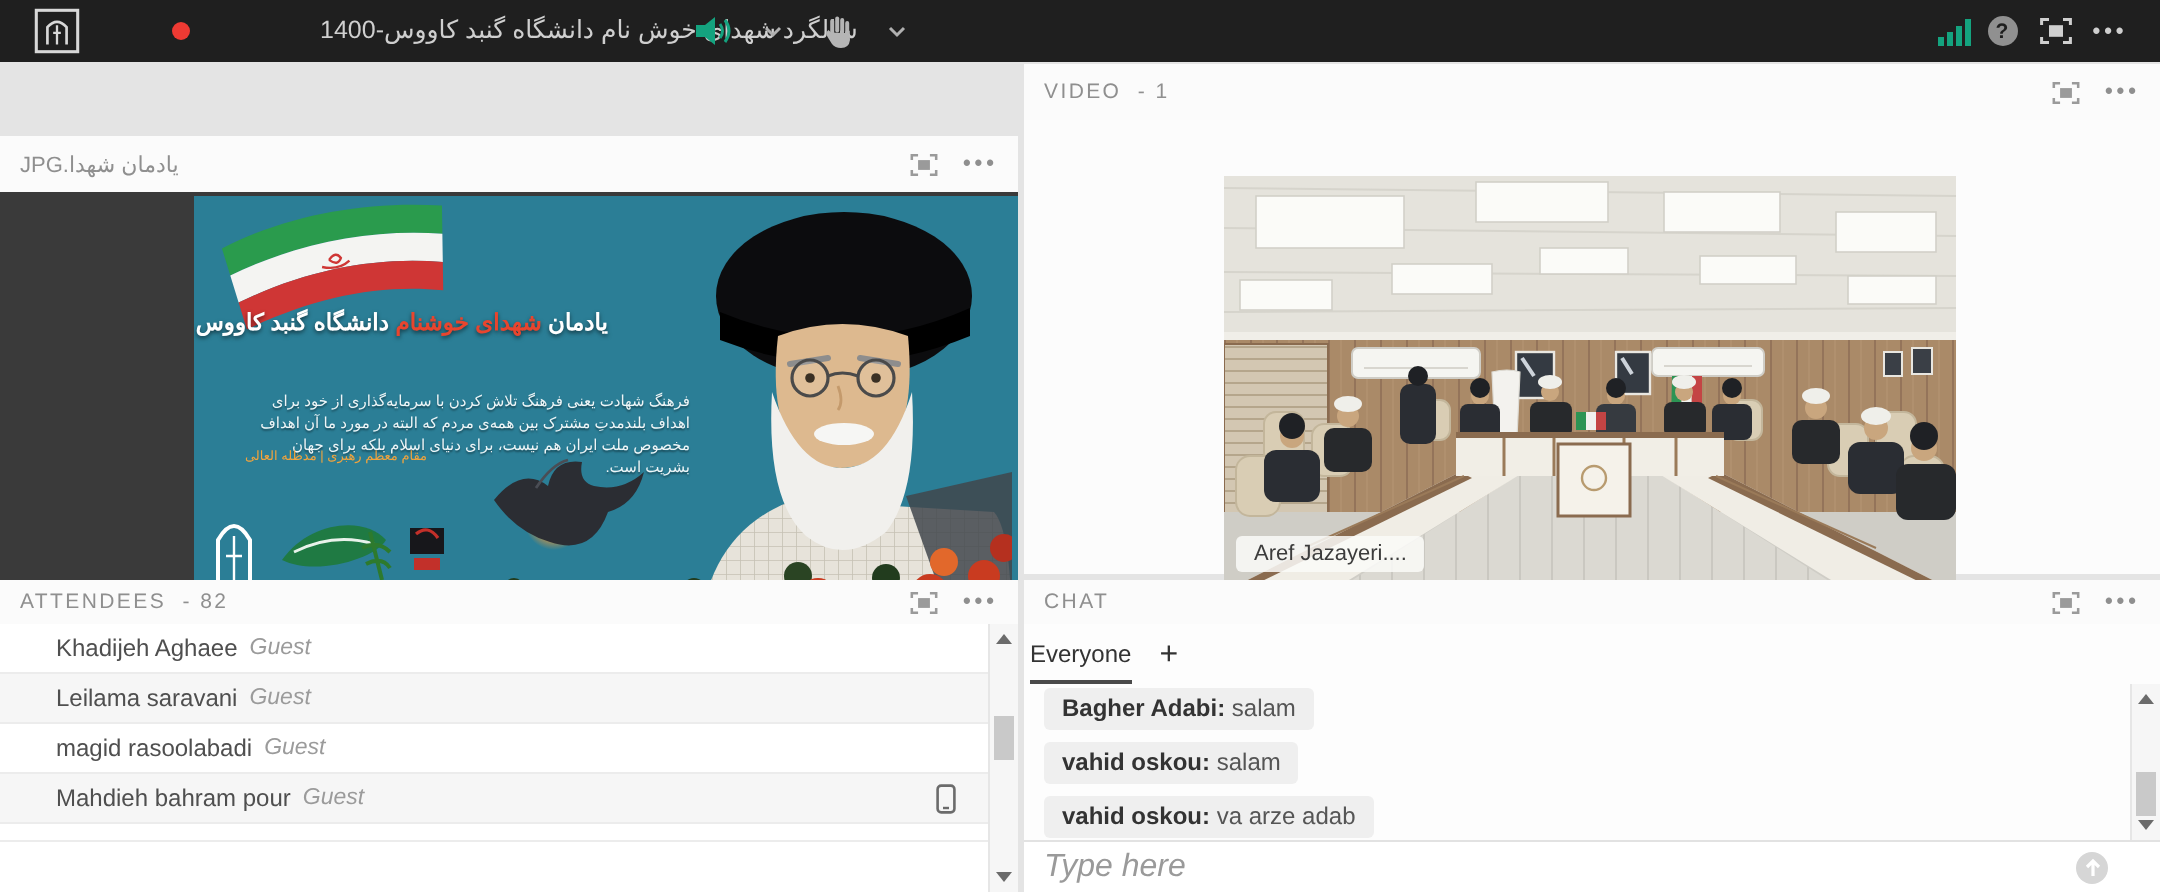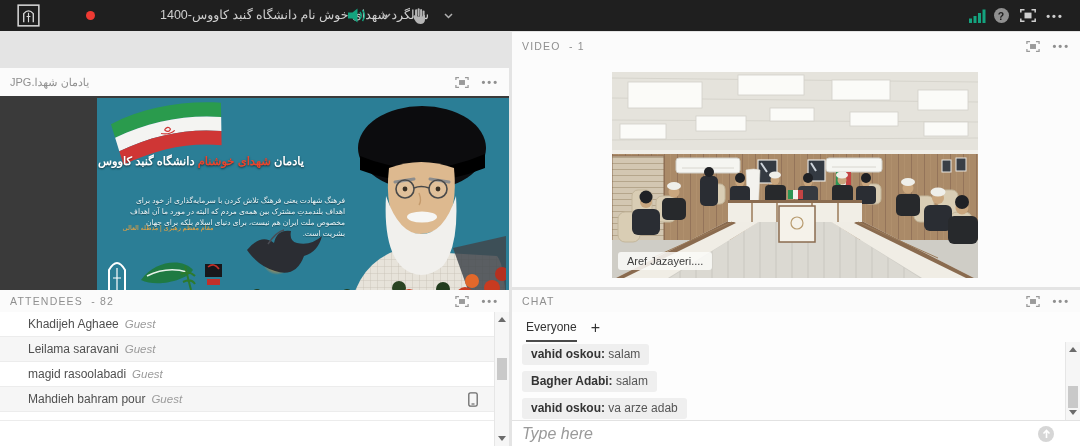--- a/index.html
+++ b/index.html
@@ -36,41 +36,41 @@
   #share-stage{position:absolute;left:0;top:28px;width:509px;height:227px;background:#3a3a3a;overflow:hidden;}
   #share-img{position:absolute;left:97px;top:2px;width:451px;height:223px;background:#2b7e96;overflow:hidden;}
   .si-title{position:absolute;left:22px;top:56px;width:185px;text-align:center;direction:rtl;font-size:11.5px;font-weight:bold;color:#fff;text-shadow:0 1px 2px rgba(0,0,0,.55);white-space:nowrap;}
   .si-title .hl{color:#e8452e;}
   .si-par{position:absolute;left:26px;top:97px;width:222px;direction:rtl;text-align:right;font-size:7.5px;line-height:11px;color:#eef6f8;text-shadow:0 1px 1px rgba(0,0,0,.4);}
   .si-credit{position:absolute;left:16px;top:126px;width:110px;direction:rtl;text-align:center;font-size:6.5px;color:#f2a43c;}
 
   #pod-video{left:512px;top:32px;width:568px;height:255px;}
   #pod-video .pod-header{height:28px;}
   #video-stage{position:absolute;left:0;top:28px;width:568px;height:227px;background:#fcfcfc;}
-  #video-frame{position:absolute;left:100px;top:12px;width:366px;height:206px;background:#e5e3dc;overflow:hidden;}
+  #video-frame{position:absolute;left:100px;top:28px;width:366px;height:206px;background:#e5e3dc;overflow:hidden;}
   .video-label{position:absolute;left:6px;bottom:8px;background:rgba(250,250,248,.85);color:#3c3c3c;font-size:11px;padding:3px 9px;border-radius:3px;}
 
   #pod-att{left:0;top:290px;width:509px;height:156px;}
   #pod-att .pod-header,#pod-chat .pod-header{height:22px;}
   #attendees-list{position:absolute;left:0;top:22px;width:494px;height:134px;overflow:hidden;background:#fff;}
   .att-row{position:relative;height:25px;display:flex;align-items:center;padding-left:28px;border-bottom:1px solid #ececec;box-sizing:border-box;background:#fff;cursor:pointer;}
   .att-row:nth-child(even){background:#f6f6f6;}
   .att-name{font-size:12px;color:#4f4f4f;}
   .att-role{font-size:11.5px;color:#9b9b9b;font-style:italic;margin-left:6px;}
   .att-phone{position:absolute;right:16px;top:5px;}
   .att-partial{height:9px;background:#fff;}
 
   .vscroll{position:absolute;top:22px;right:0;width:15px;bottom:0;background:#f6f6f6;border-left:1px solid #e6e6e6;box-sizing:border-box;}
   .sb-up,.sb-down{position:absolute;left:3px;width:0;height:0;border-left:4.5px solid transparent;border-right:4.5px solid transparent;cursor:pointer;}
   .sb-up{top:5px;border-bottom:5px solid #6b6b6b;}
   .sb-down{bottom:5px;border-top:5px solid #6b6b6b;}
   .sb-thumb{position:absolute;left:2px;width:10px;background:#c9c9c9;cursor:pointer;}
 
   #pod-chat{left:512px;top:290px;width:568px;height:156px;}
-  .chat-tabs{position:absolute;left:0;top:22px;width:568px;height:30px;display:flex;align-items:flex-end;padding-left:14px;box-sizing:border-box;background:#fdfdfd;}
+  .chat-tabs{position:absolute;left:0;top:22px;width:568px;height:30px;display:flex;align-items:flex-end;padding-left:3px;box-sizing:border-box;background:#fdfdfd;}
   .chat-tab{font-size:12px;color:#333;padding-bottom:6px;border-bottom:2px solid #4a4a4a;cursor:pointer;}
   .chat-add{font-size:16px;color:#333;margin-left:14px;padding-bottom:5px;cursor:pointer;}
   #chat-messages{position:absolute;left:0;top:52px;width:552px;height:78px;overflow:hidden;background:#fdfdfd;}
   .chat-msg{width:fit-content;margin:6px 0 0 10px;padding:3px 9px 4px;background:#efefef;border-radius:3px;font-size:12px;color:#555;}
   .chat-msg:first-child{margin-top:2px;}
   .chat-msg b{color:#333;}
   #chat-scroll{top:52px;height:78px;bottom:auto;}
   .chat-input-row{position:absolute;left:0;top:130px;width:568px;height:26px;border-top:1px solid #e2e2e2;background:#fff;display:flex;align-items:center;box-sizing:border-box;}
   .chat-input{flex:1;border:none;outline:none;font-size:16px;color:#555;padding:0 10px;font-family:"Liberation Sans",sans-serif;background:transparent;}
   .chat-input::placeholder{font-style:italic;color:#9a9a9a;}
@@ -508,23 +508,23 @@
             </svg>
           </span>
         <span class="icon dots gray">•••</span>
       </span>
     </div>
     <div class="chat-tabs">
       <span class="chat-tab">Everyone</span>
       <span class="chat-add">+</span>
     </div>
     <div id="chat-messages">
+  <div class="chat-msg"><b>Bagher Adabi:</b> <span>salam</span></div>
+
   <div class="chat-msg"><b>vahid oskou:</b> <span>salam</span></div>
-
-  <div class="chat-msg"><b>Bagher Adabi:</b> <span>salam</span></div>
 
   <div class="chat-msg"><b>vahid oskou:</b> <span>va arze adab</span></div>
 </div>
     <div class="vscroll" id="chat-scroll">
       <span class="sb-up"></span>
       <span class="sb-thumb" style="top:44px;height:22px;"></span>
       <span class="sb-down"></span>
     </div>
     <div class="chat-input-row">
       <input class="chat-input" type="text" placeholder="Type here" style="">

